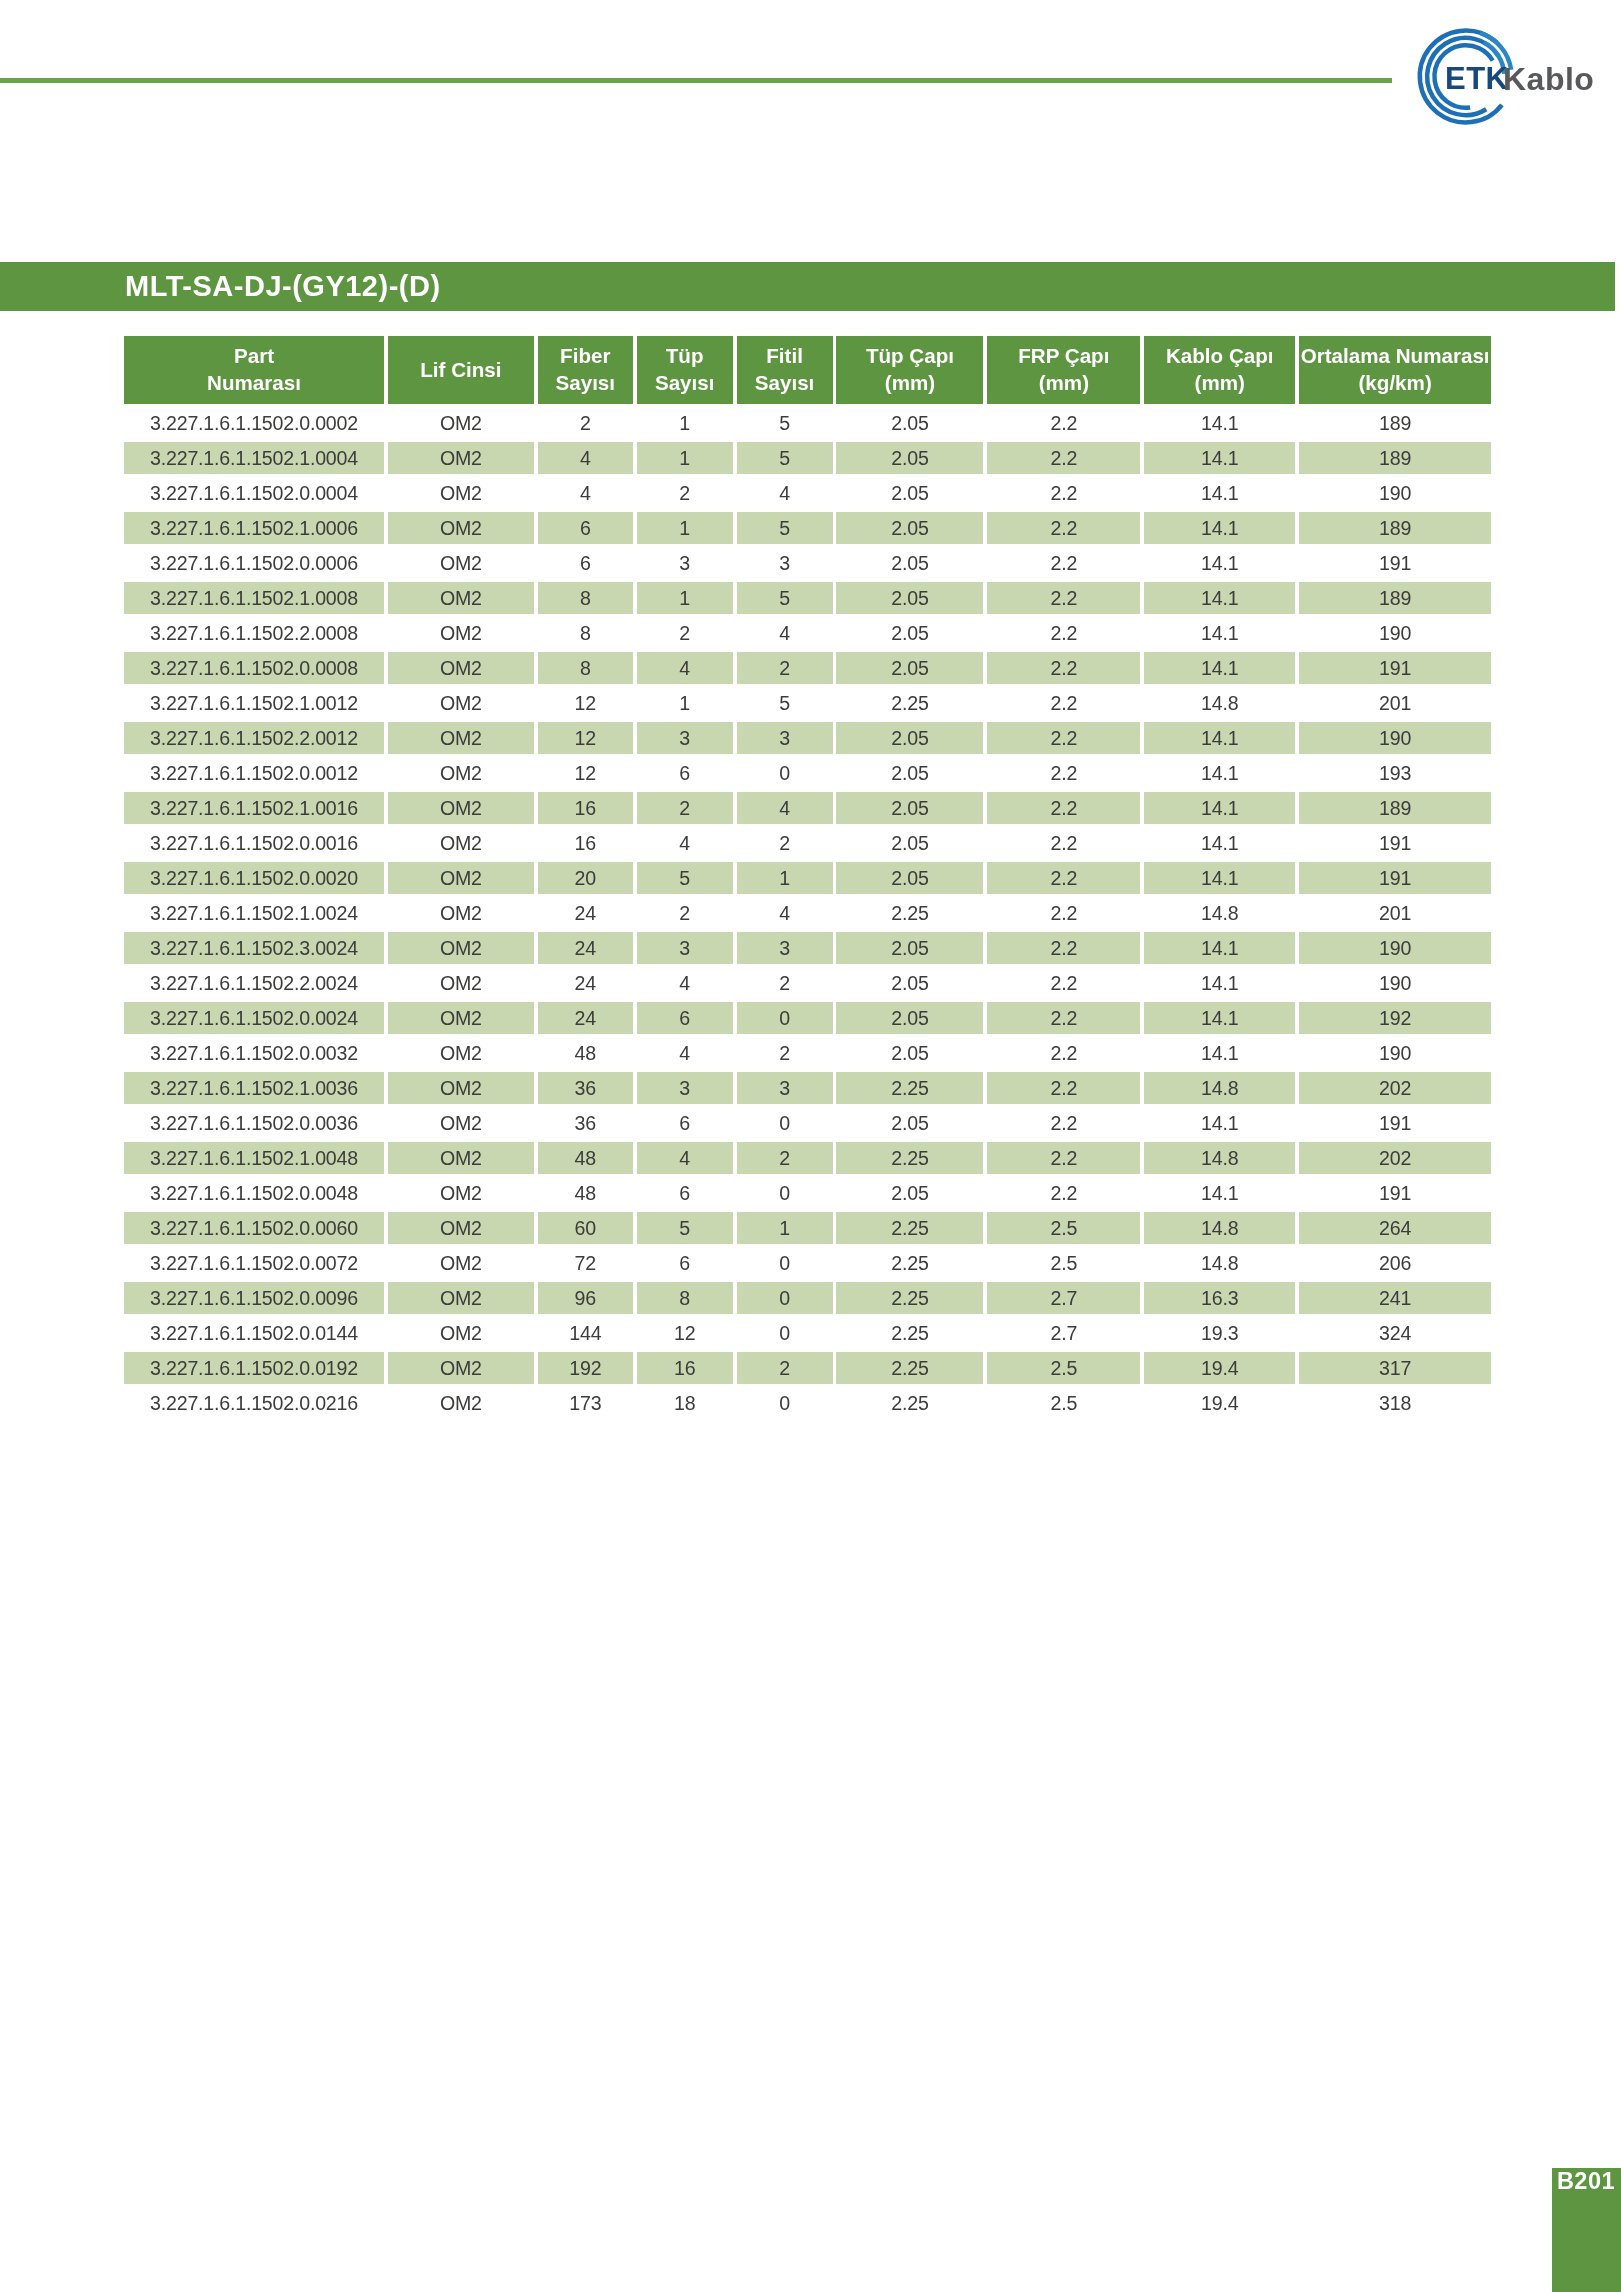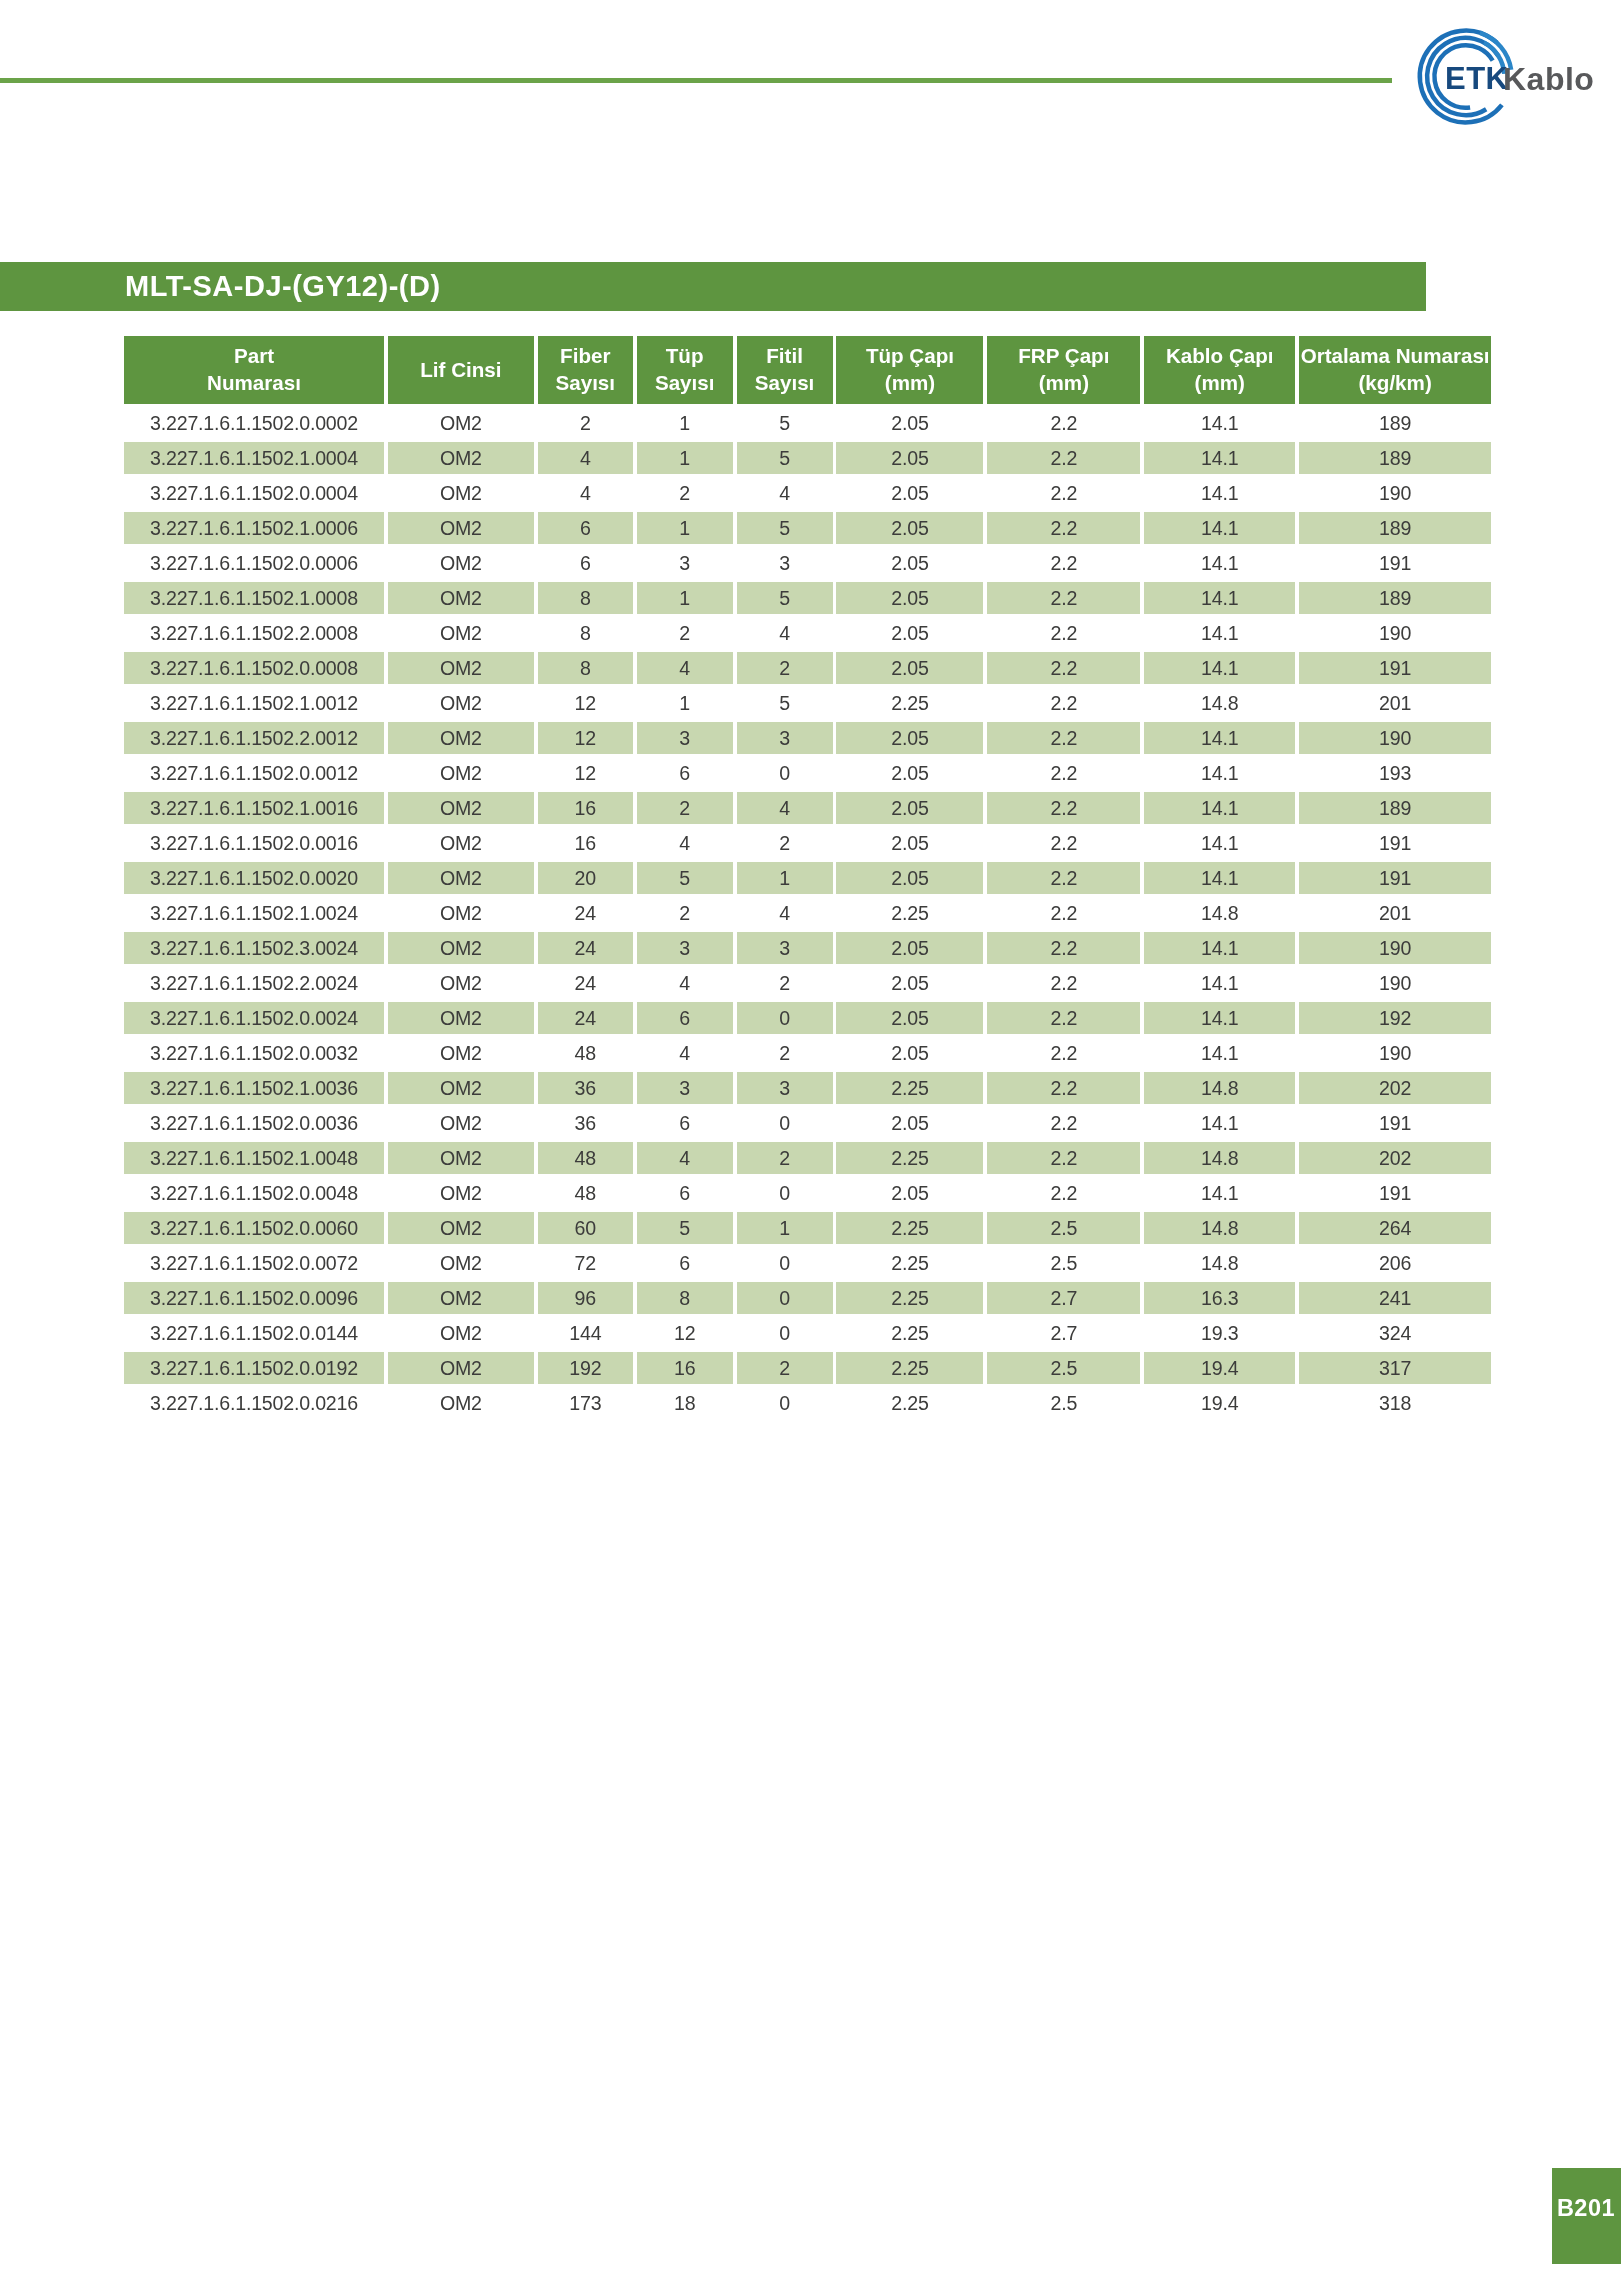--- a/index.html
+++ b/index.html
@@ -35,21 +35,21 @@
     font-size:31px;font-weight:bold;color:var(--logo-navy);
     letter-spacing:0.5px;
   }
   .logo-kablo{
     position:absolute;left:94px;top:49px;
     font-size:32px;font-weight:bold;color:var(--logo-gray);
     letter-spacing:0.5px;
   }
   .title-bar{
     position:absolute;left:0;top:262px;
-    width:1426px;height:49px;
+    width:1615px;height:49px;
     background:var(--accent-green);
     display:flex;align-items:center;
     padding-left:125px;
   }
   .title-bar span{
     color:#fff;font-size:29px;font-weight:bold;letter-spacing:0.5px;
   }
   .spec-table{
     position:absolute;left:124px;top:336px;width:1367px;
   }
@@ -73,23 +73,23 @@
   .dcell{
     height:32px;
     color:var(--text-dark);
     font-size:19.6px;
     letter-spacing:-0.2px;
     background:transparent;
   }
   .trow.shaded .dcell{background:var(--row-green);}
   .page-tab{
     position:absolute;left:1552px;top:2168px;
-    width:70px;height:96px;
+    width:70px;height:124px;
     background:var(--accent-green);
-    display:flex;align-items:center;
+    display:flex;align-items:flex-start;
     padding:0 0 15.7px 4.9px;
   }
   .page-tab span{
     color:#fff;font-weight:bold;font-size:23.5px;letter-spacing:0.5px;
   }
 </style>
 </head>
 <body>
 
 <div class="top-rule"></div>

